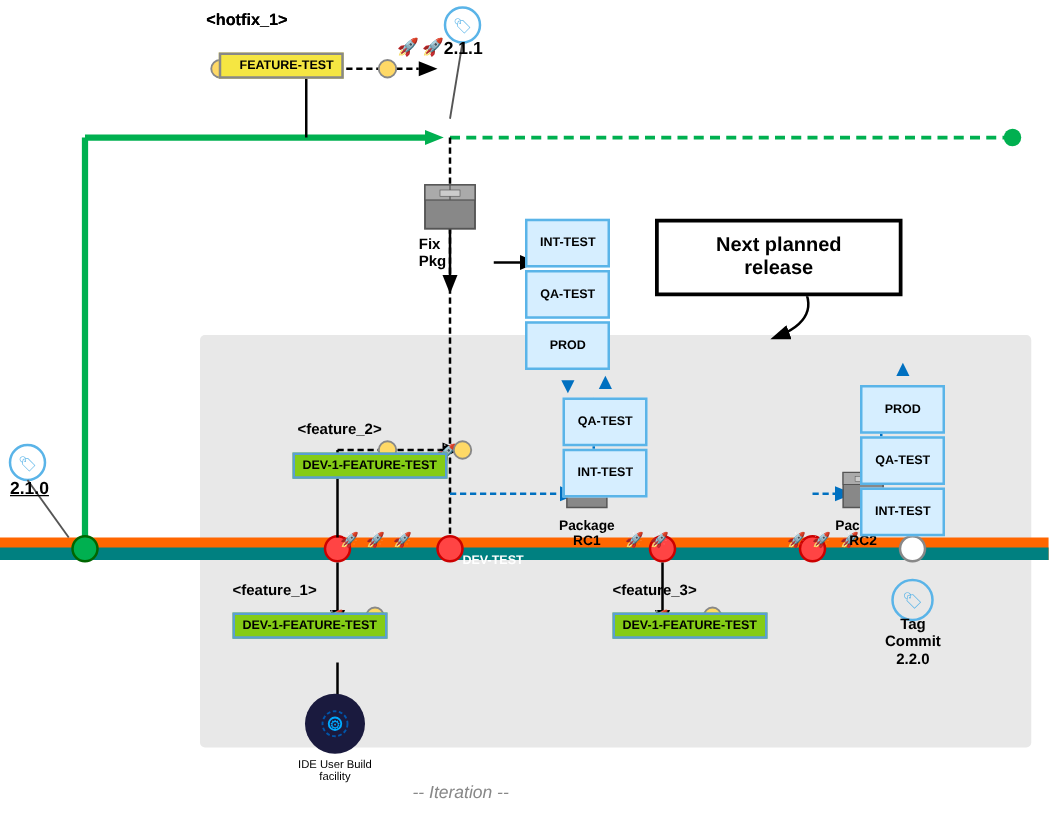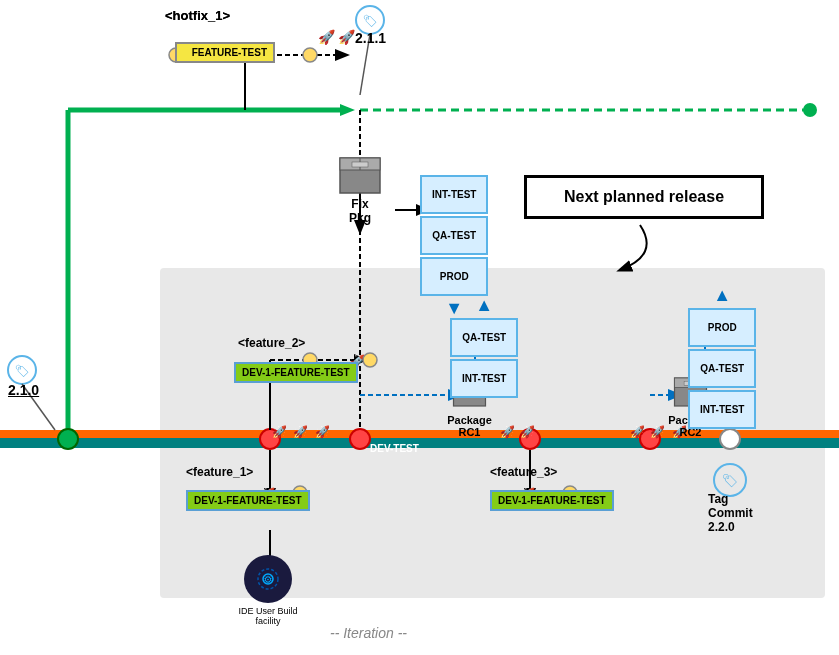--- a/index.html
+++ b/index.html
@@ -230,40 +230,40 @@
   <div class="label" style="left:165px; top:8px; font-size:13px;">&lt;hotfix_1&gt;</div>
   <div style="position:absolute; left:165px; top:8px; font-size:13px; font-weight:bold;">&lt;hotfix_1&gt;</div>
 
   <div class="branch-box feature-test" style="left:175px; top:42px; min-width:100px;">
     <span>FEATURE-TEST</span>
   </div>
 
 
   <div class="label" style="left:355px; top:30px; font-size:14px;">2.1.1</div>
 
-  <div style="position:absolute; left:335px; top:148px; text-align:center;">
+  <div style="position:absolute; left:335px; top:138px; text-align:left;">
     
     <svg width="50" height="50" viewBox="0 0 50 50">
       <rect x="5" y="10" width="40" height="35" fill="#888" stroke="#555" stroke-width="1.5"></rect>
       <rect x="5" y="10" width="40" height="12" fill="#aaa" stroke="#555" stroke-width="1"></rect>
       <line x1="25" y1="10" x2="25" y2="22" stroke="#555" stroke-width="1"></line>
       <rect x="17" y="14" width="16" height="5" fill="#ccc" stroke="#555" stroke-width="0.5"></rect>
     </svg>
     <div style="font-size:12px; font-weight:bold; margin-top:-5px;">Fix<br>Pkg</div>
   </div>
 
   <div class="env-group" style="left:420px; top:175px;">
     <div class="env-box">INT-TEST</div>
     <div class="env-box">QA-TEST</div>
     <div class="env-box">PROD</div>
 
     <div style="text-align:center; font-size:18px; color:#0070c0;">▼</div>
   </div>
 
-  <div class="next-release-box" style="left:524px; top:175px; width:240px;">
+  <div class="next-release-box" style="left:524px; top:175px; width:198px;">
     <span>Next planned release</span>
   </div>
 
   <div class="label" style="left:238px; top:336px;">
     &lt;feature_2&gt;
   </div>
 
   <div class="branch-box dev1-feature-test" style="left:234px; top:362px; min-width:110px;">
     <span>DEV-1-FEATURE-TEST</span>
   </div>
@@ -326,21 +326,21 @@
   </div>
 
   <div class="label" style="left:490px; top:465px;">
     &lt;feature_3&gt;
   </div>
 
   <div class="branch-box dev1-feature-test" style="left:490px; top:490px; min-width:110px;">
     <span>DEV-1-FEATURE-TEST</span>
   </div>
 
-  <div class="label" style="left:708px; top:492px; font-size:12px; ">
+  <div class="label" style="left:708px; top:492px; font-size:12px; text-align:center;">
     Tag<br>Commit<br>2.2.0
   </div>
 
   <div class="label" style="left:8px; top:382px; font-size:14px;text-decoration:underline;">
     2.1.0
   </div>
 
   <div class="iteration-label" style="left:330px; top:625px;">-- Iteration --</div>
 
 </div>

